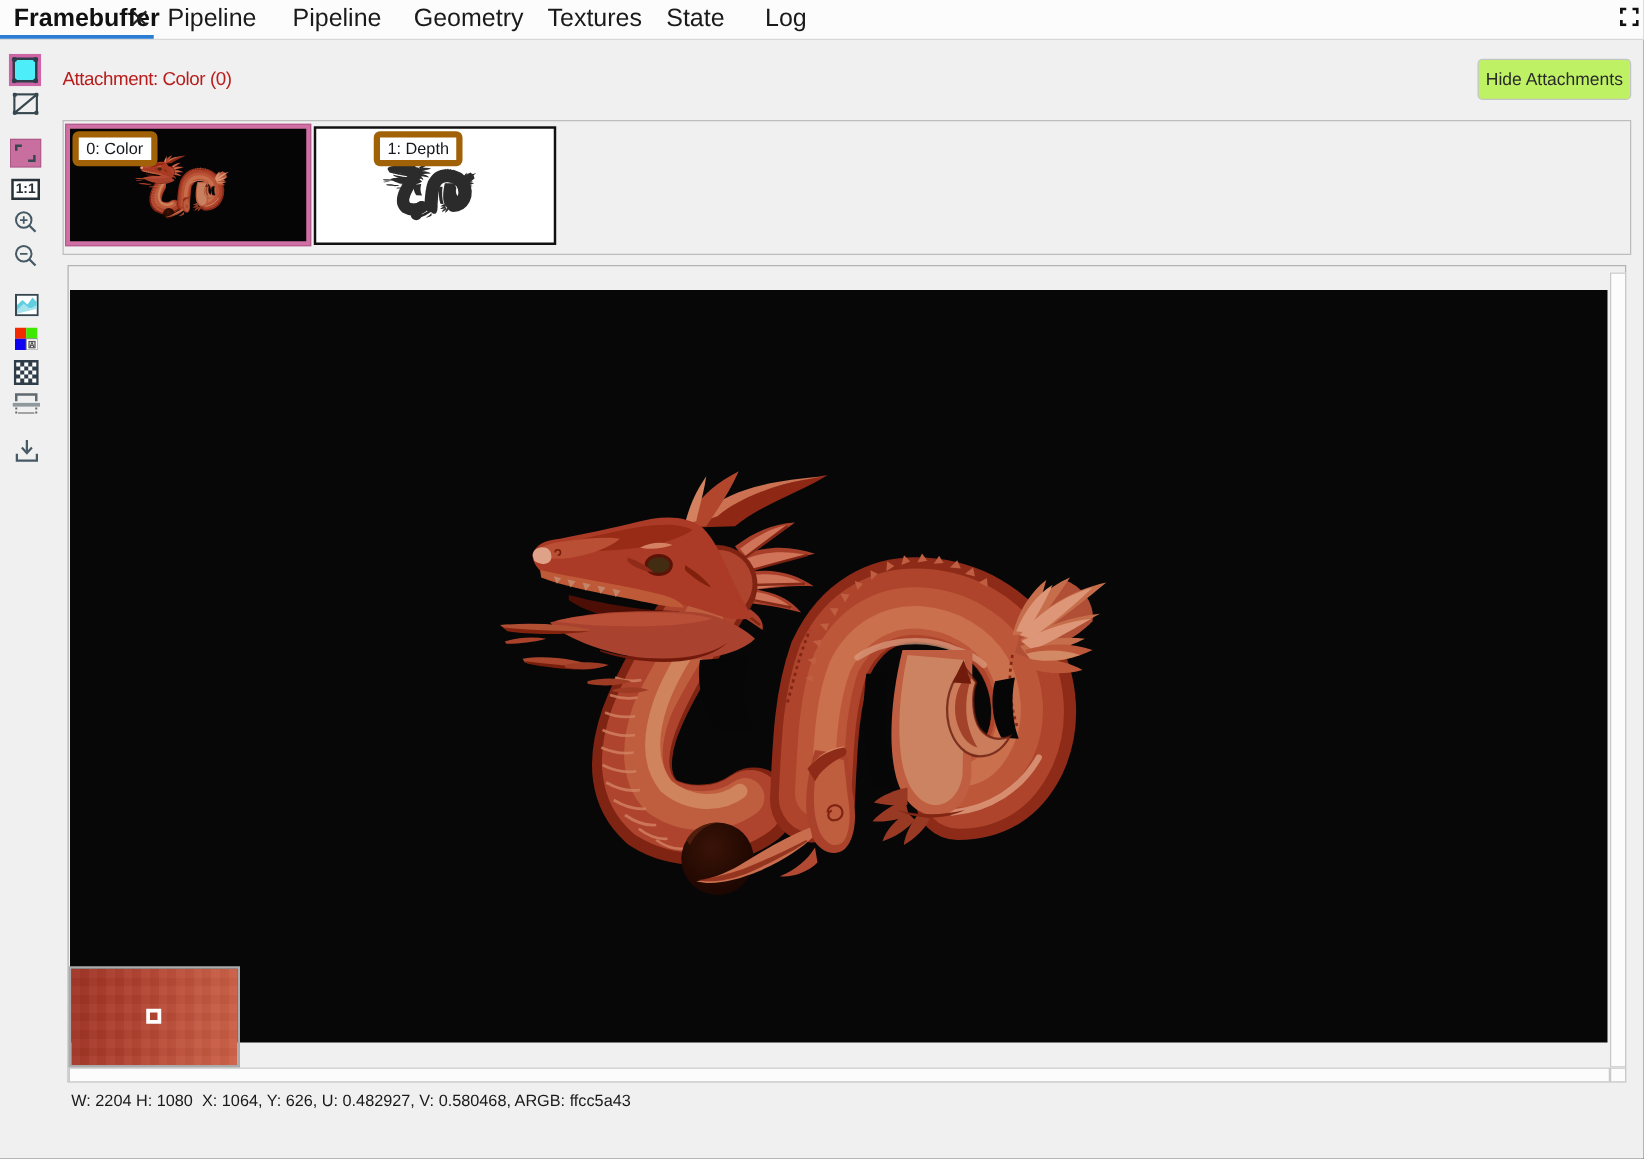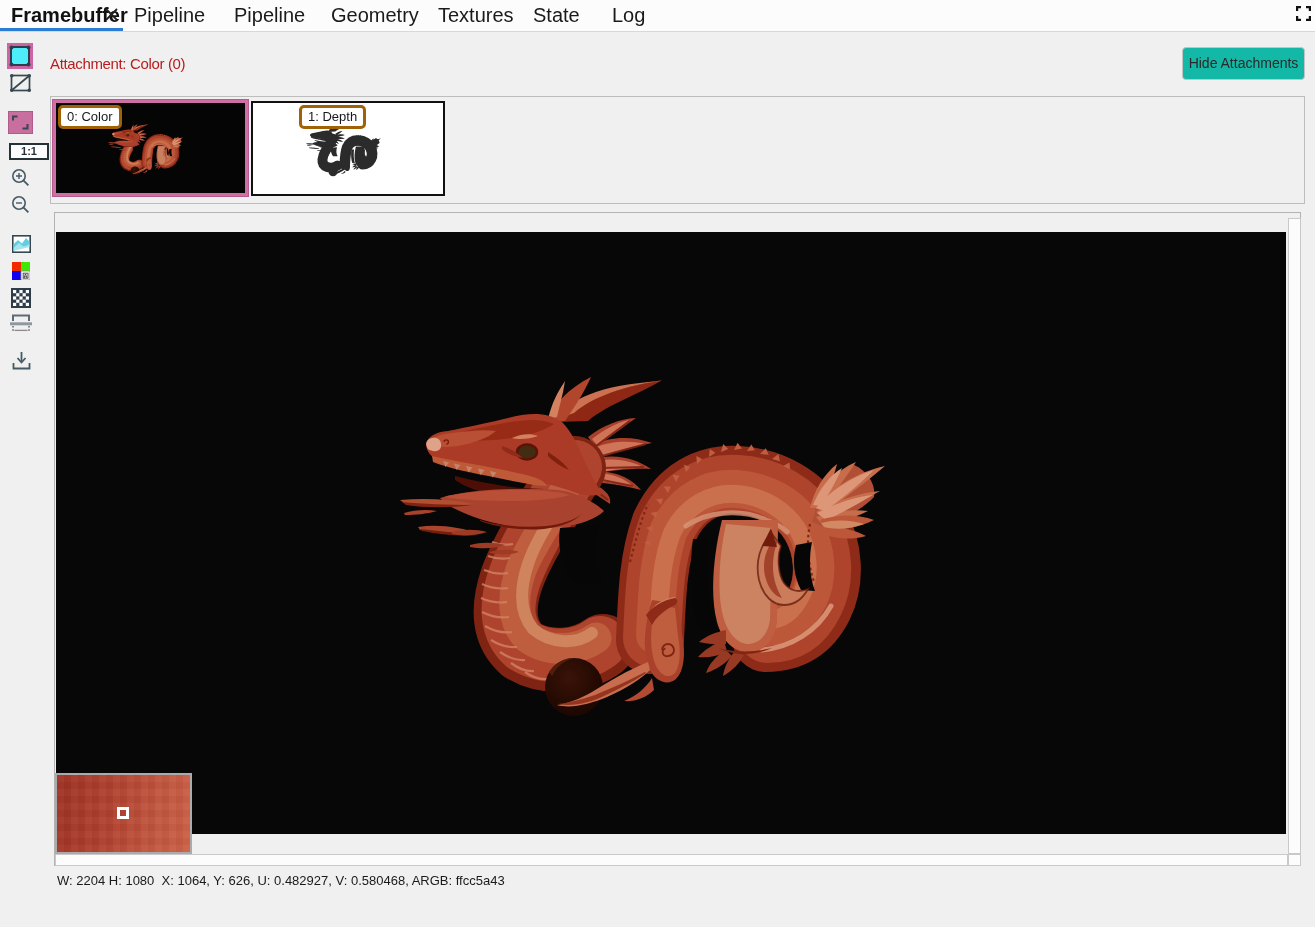--- a/index.html
+++ b/index.html
@@ -8,29 +8,29 @@
   .abs{position:absolute;}
   
   #tabbar{left:0;top:0;width:1315px;height:31px;background:#fcfcfc;border-bottom:1px solid #d8d8d8;}
   #tabbar .tab{position:absolute;top:0;height:31px;line-height:30px;font-size:20px;color:#1a1a1a;}
   #tabbar .active{font-weight:bold;color:#111;}
   #underline{left:0;top:28px;width:123px;height:3px;background:#2b7cd3;}
   #closex{left:104px;top:7px;width:15px;height:15px;}
   #fsicon{left:1296px;top:6px;width:15px;height:15px;}
   
   #attach{left:50px;top:55px;font-size:15px;color:#b91c1c;letter-spacing:-0.35px;}
-  #hidebtn{left:1182px;top:47px;width:123px;height:33px;background:#14b8a6;
+  #hidebtn{left:1182px;top:47px;width:123px;height:33px;background:#bef264;
     border:1px solid #c4c4c4;border-radius:4px;box-sizing:border-box;
     font-size:14px;color:#2a2a2a;text-align:center;line-height:31px;}
   
   #thumbpanel{left:50px;top:96px;width:1255px;height:108px;border:1px solid #bdbdbd;box-sizing:border-box;background:#f0f0f0;}
   #thumb0{left:52px;top:99px;width:197px;height:98px;background:#cf6fa4;box-sizing:border-box;border:1px solid #b75a90;}
   #thumb0 .inner{position:absolute;left:3px;top:3px;width:189px;height:90px;background:#050505;}
   #thumb1{left:251px;top:101px;width:194px;height:95px;background:#fff;border:2px solid #111;box-sizing:border-box;}
-  .thumblabel{position:absolute;background:#fff;border:3px solid #a16207;border-radius:5px;
+  .thumblabel{position:absolute;background:#fff;border:5px solid #a16207;border-radius:5px;
     font-size:13px;color:#16181d;padding:1px 6px 2px 6px;}
   
   #canvaspanel{left:54px;top:212px;width:1247px;height:654px;border:1px solid #b2b2b2;box-sizing:border-box;background:#f0f0f0;}
   #blackcv{left:56px;top:232px;width:1230px;height:602px;background:#070707;}
   #vscroll{left:1288px;top:218px;width:13px;height:636px;background:#fcfcfc;border:1px solid #c9c9c9;box-sizing:border-box;}
   #hscroll{left:55px;top:854px;width:1233px;height:12px;background:#fcfcfc;border:1px solid #c9c9c9;box-sizing:border-box;}
   #corner{left:1288px;top:854px;width:13px;height:12px;background:#fcfcfc;border:1px solid #c9c9c9;box-sizing:border-box;}
   
   #pixzoom{left:55px;top:773px;width:137px;height:81px;border:2px solid #ababab;box-sizing:border-box;
     background-image:
@@ -110,21 +110,21 @@
     <circle cx="1.8" cy="1.8" r="1.8" fill="#37474f"></circle>
     <circle cx="19.2" cy="1.8" r="1.8" fill="#37474f"></circle>
     <circle cx="1.8" cy="16.2" r="1.8" fill="#37474f"></circle>
     <circle cx="19.2" cy="16.2" r="1.8" fill="#37474f"></circle>
   </svg>
   <svg class="ticon" style="left:8px;top:111px;width:25px;height:23px;" viewBox="0 0 25 23">
     <rect x="0" y="0" width="25" height="23" fill="#c96fa0" stroke="#a85584" stroke-width="1.5"></rect>
     <path d="M5 9.5 V5.5 H9.5" fill="none" stroke="#37474f" stroke-width="2"></path>
     <path d="M14.5 17.5 H19.5 V13" fill="none" stroke="#37474f" stroke-width="2"></path>
   </svg>
-  <div class="ticon" style="left:9px;top:143px;width:40px;height:17px;border:2px solid #263238;background:#fdfdfd;box-sizing:border-box;color:#263238;font-size:11px;font-weight:bold;text-align:center;line-height:13px;">1:1</div>
+  <div class="ticon" style="left:9px;top:143px;width:23px;height:17px;border:2px solid #263238;background:#fdfdfd;box-sizing:border-box;color:#263238;font-size:11px;font-weight:bold;text-align:center;line-height:13px;">1:1</div>
   <svg class="ticon" style="left:11px;top:168px;width:19px;height:19px;" viewBox="0 0 19 19" fill="none" stroke="#455a64">
     <circle cx="8" cy="8" r="6.2" stroke-width="1.6"></circle>
     <path d="M12.6 12.6 L17.4 17.4" stroke-width="1.8"></path>
     <path d="M5 8 H11 M8 5 V11" stroke-width="1.4"></path>
   </svg>
   <svg class="ticon" style="left:11px;top:195px;width:19px;height:19px;" viewBox="0 0 19 19" fill="none" stroke="#455a64">
     <circle cx="8" cy="8" r="6.2" stroke-width="1.6"></circle>
     <path d="M12.6 12.6 L17.4 17.4" stroke-width="1.8"></path>
     <path d="M5 8 H11" stroke-width="1.4"></path>
   </svg>

